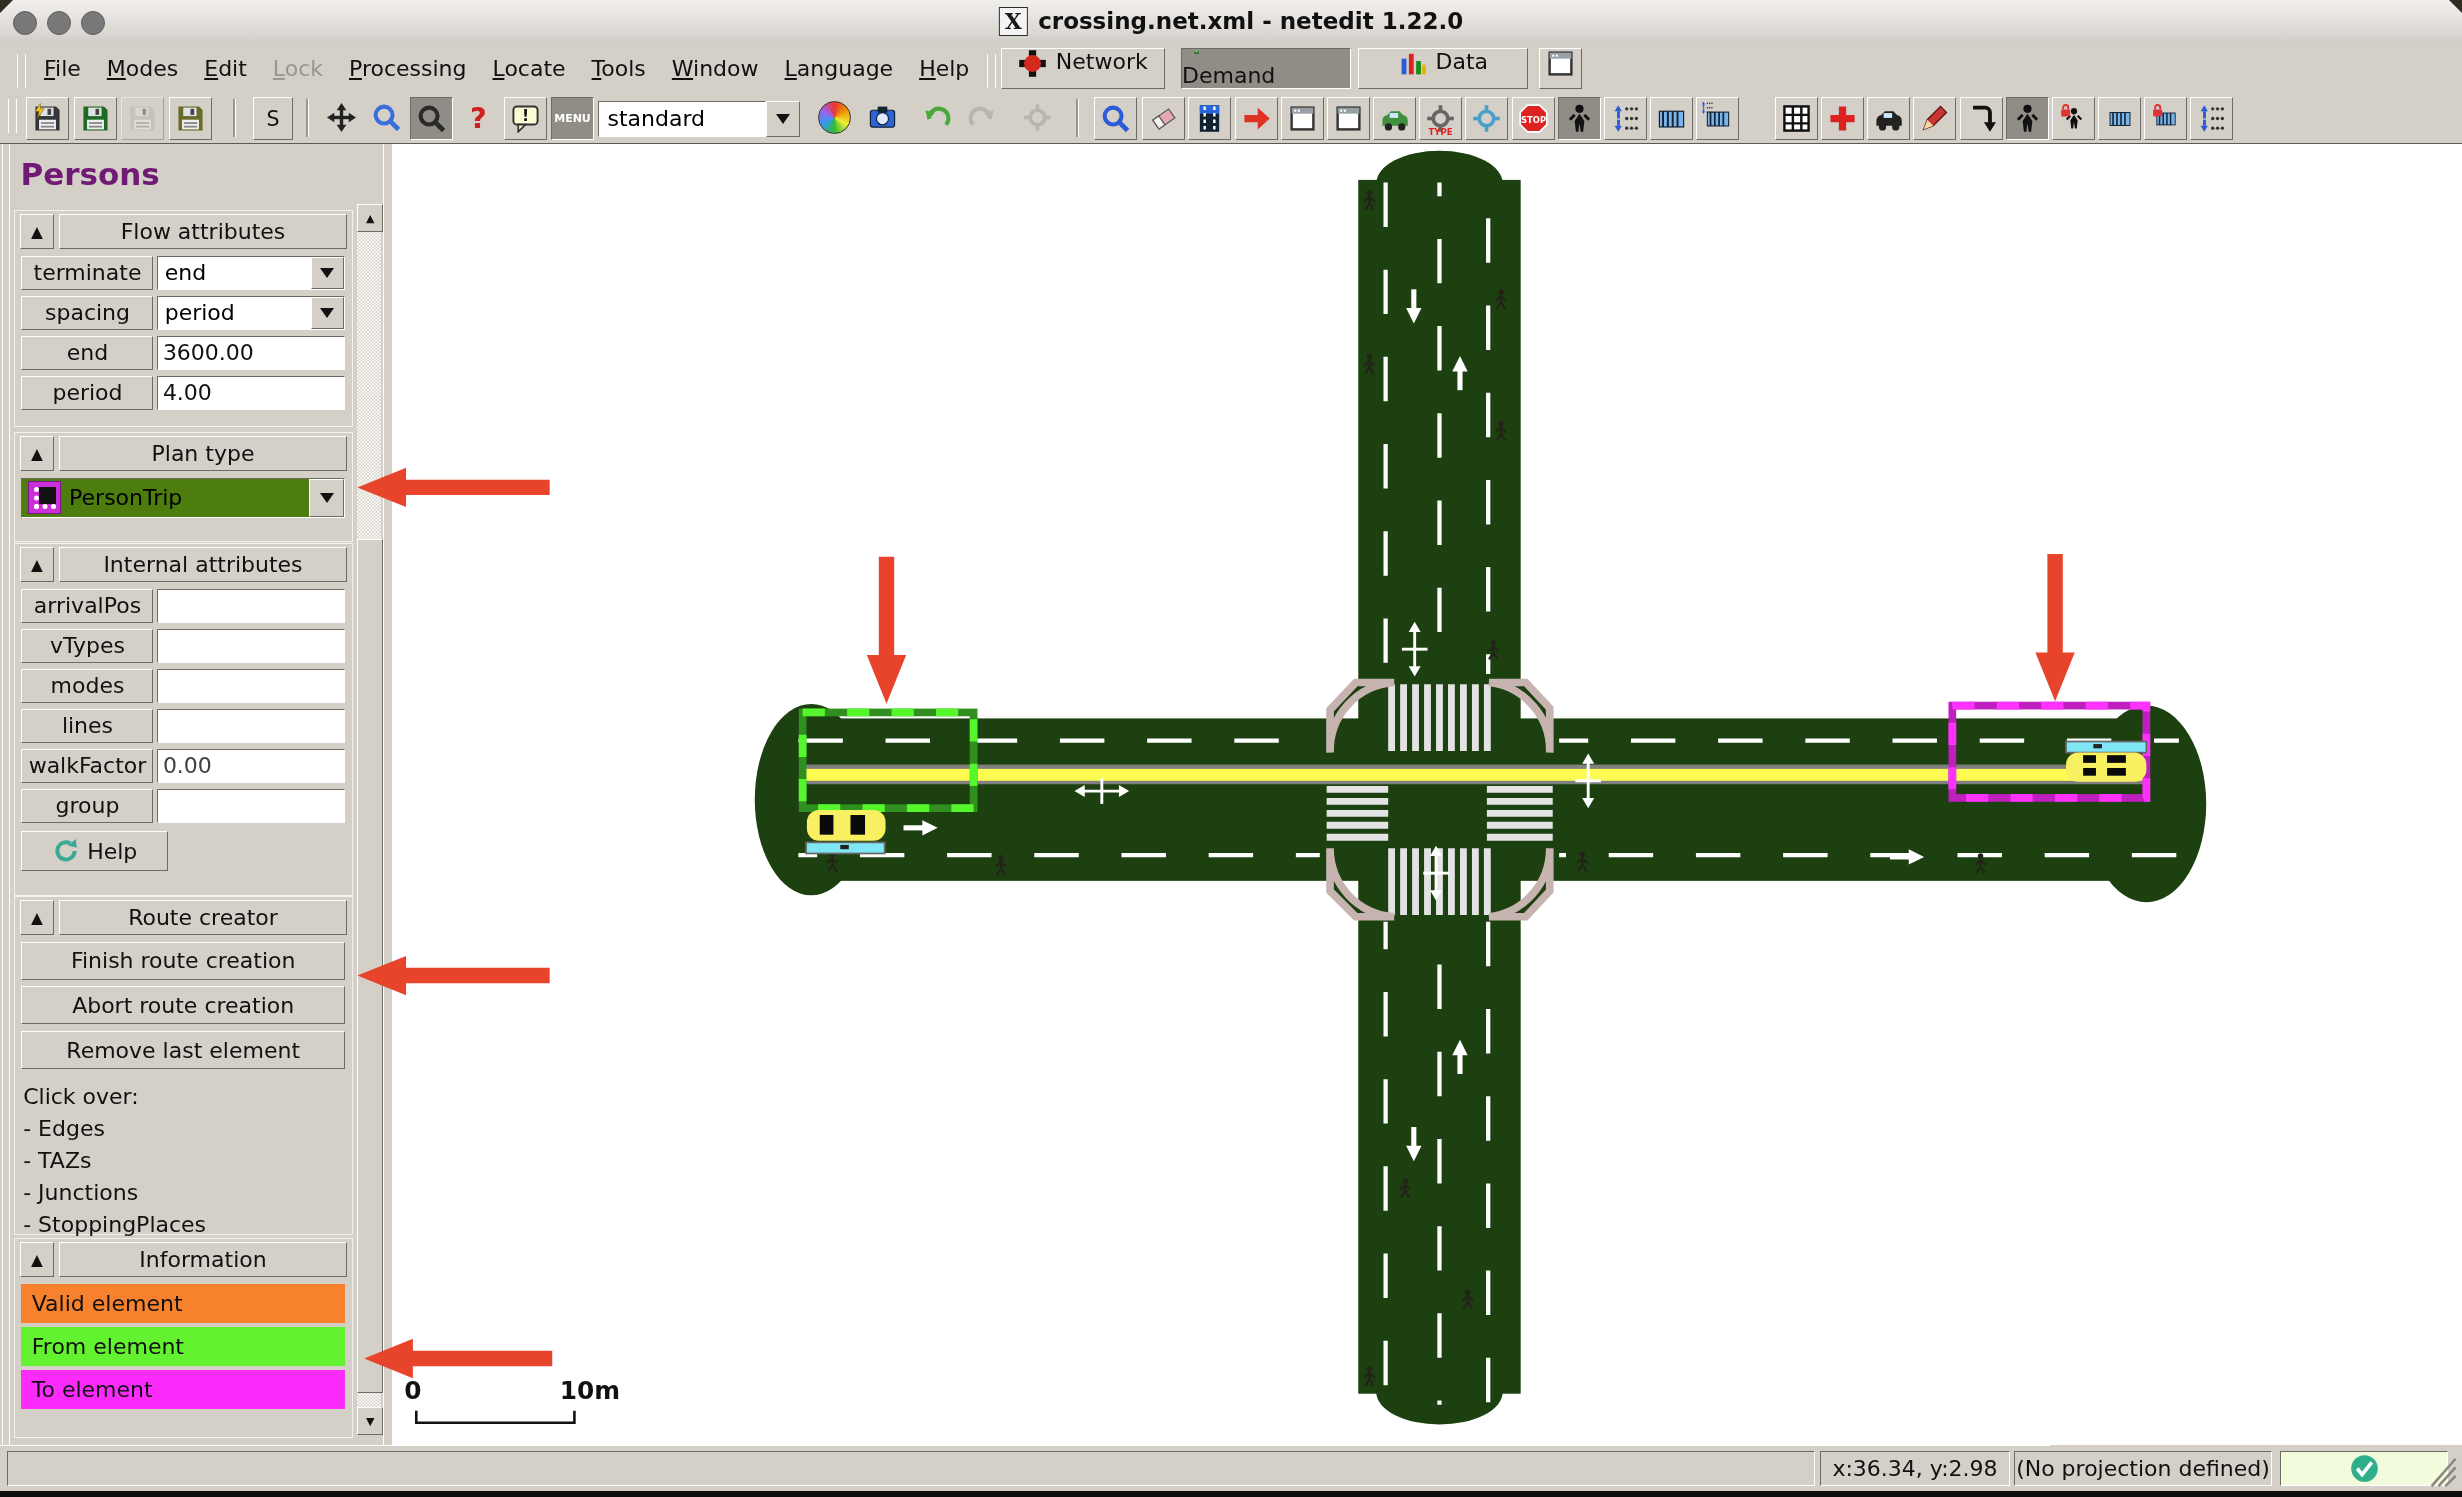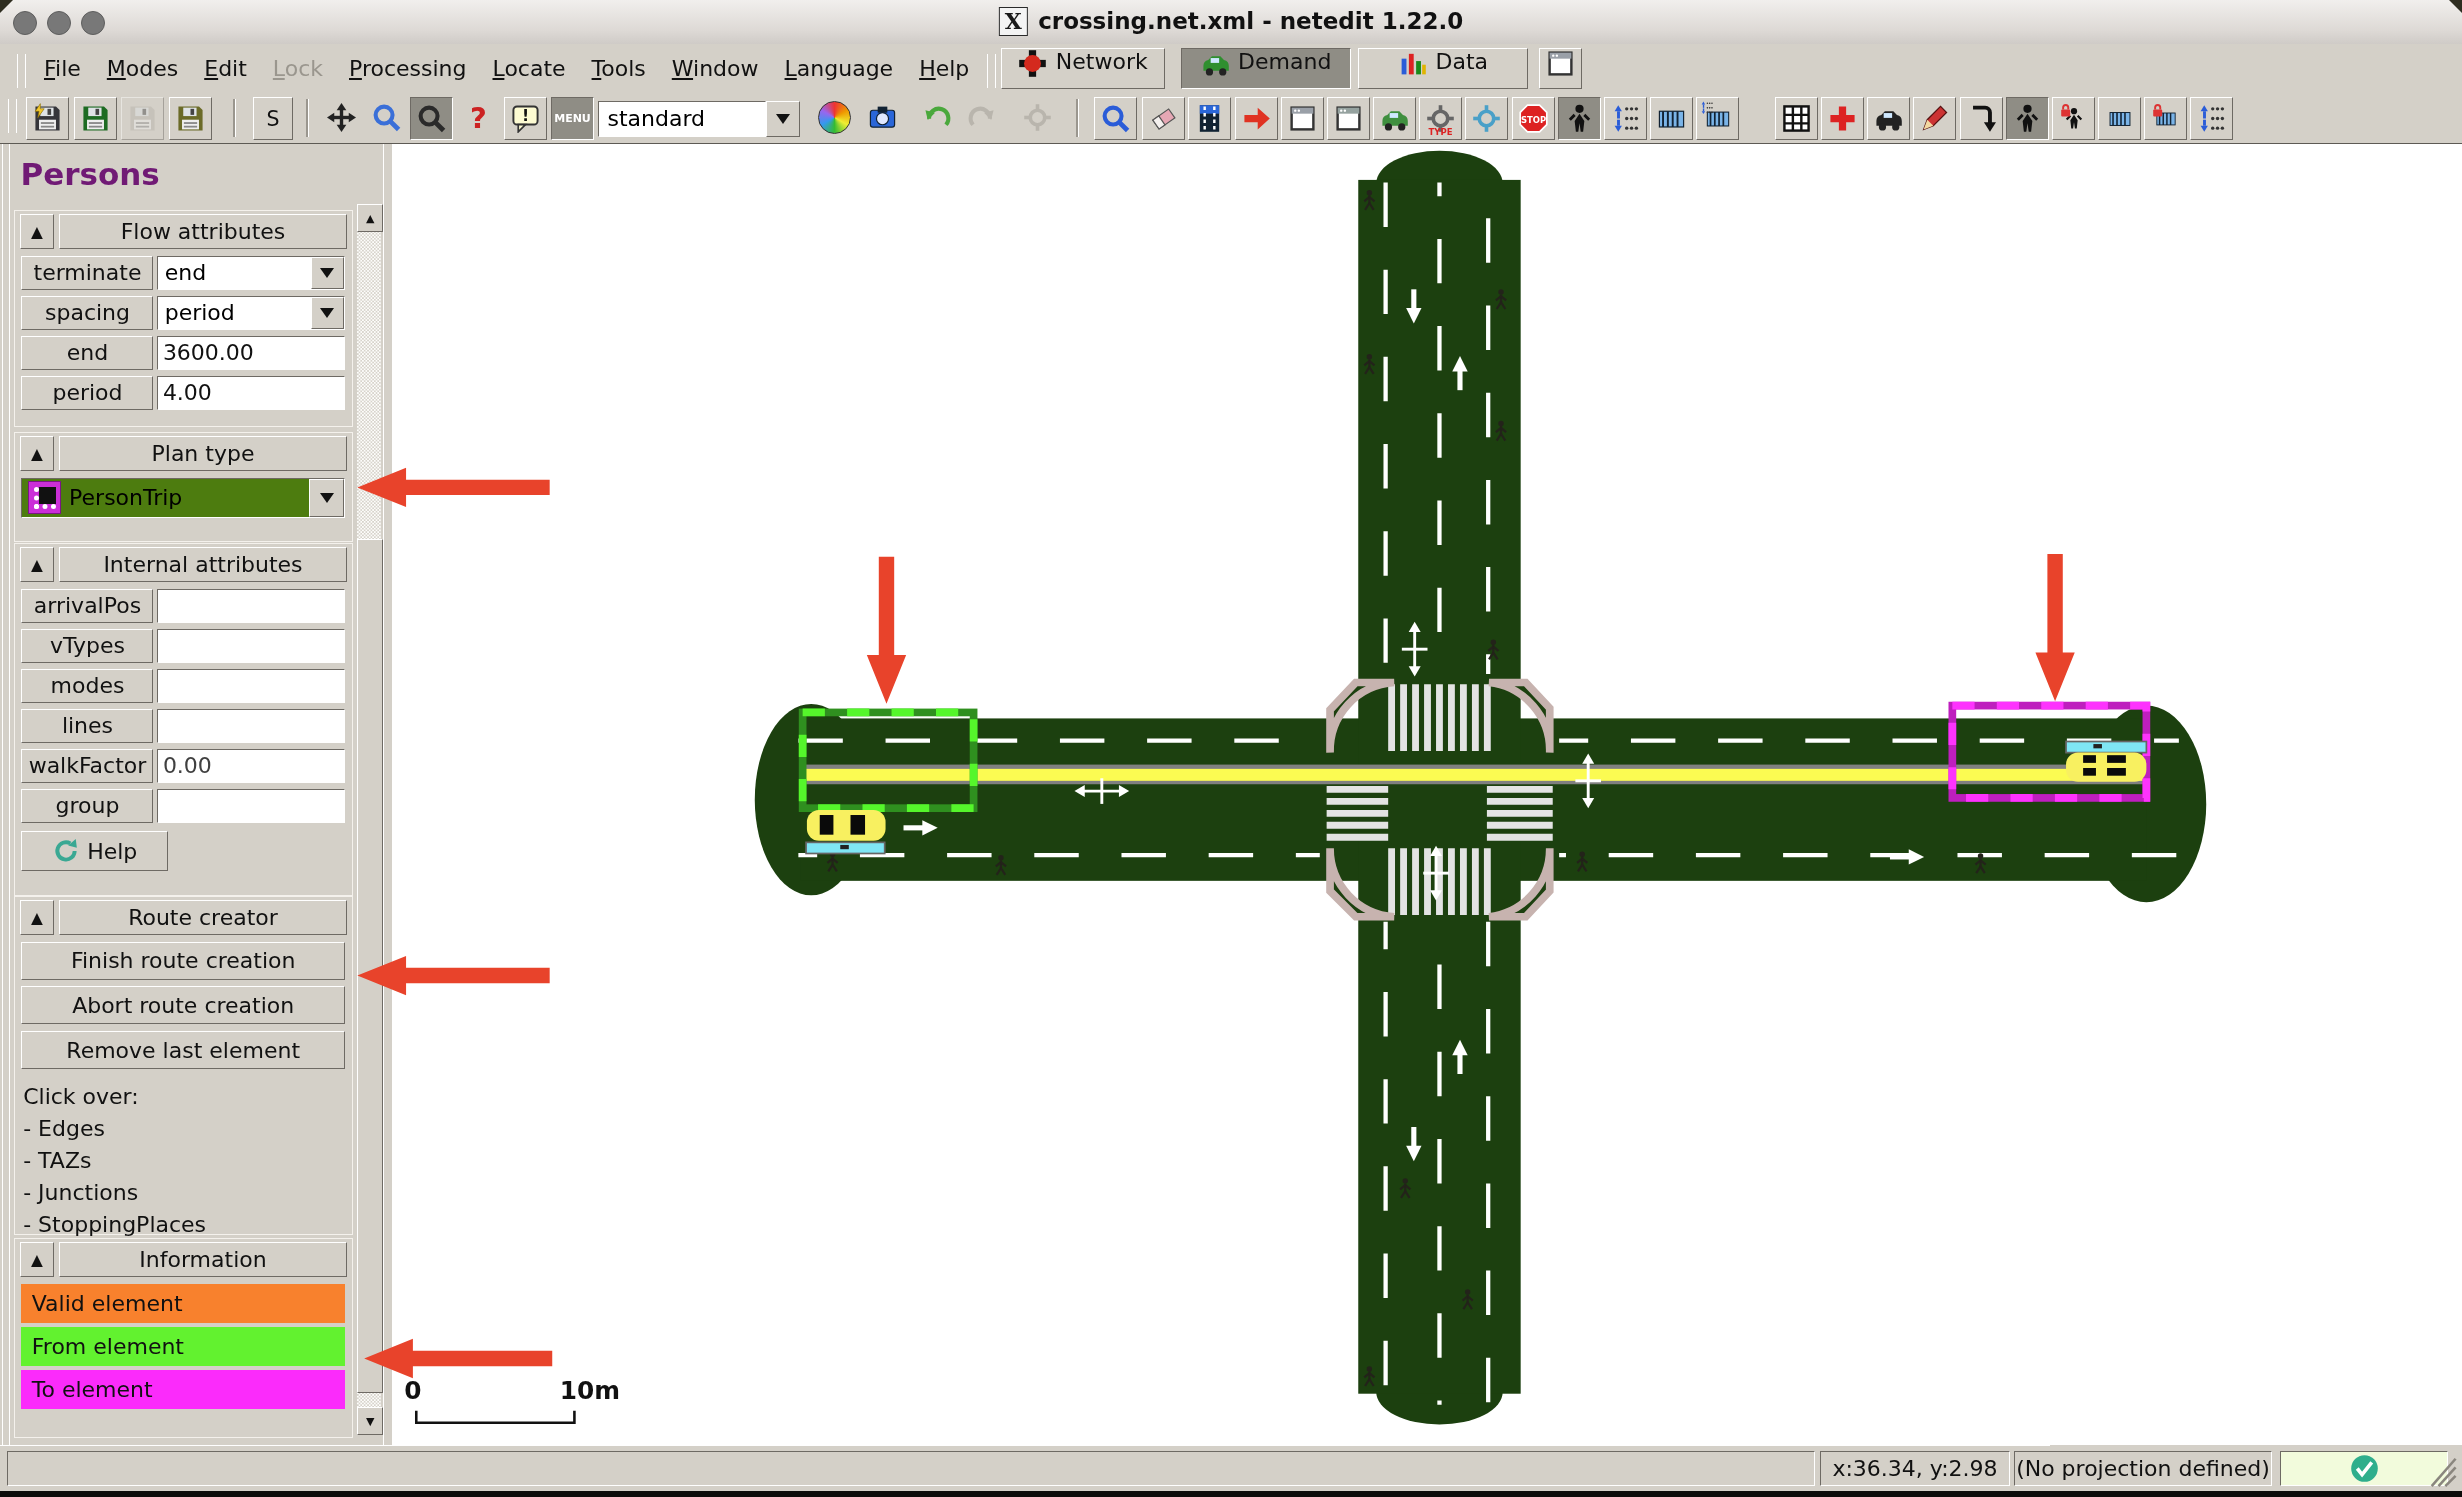--- a/index.html
+++ b/index.html
@@ -5,21 +5,21 @@
   html,body{margin:0;padding:0;}
   body{width:2462px;height:1498px;position:relative;overflow:hidden;
        font-family:"DejaVu Sans","Liberation Sans",sans-serif;background:#D4D0C8;
        -webkit-font-smoothing:antialiased;}
   
   .raised{background:#D4D0C8;border-top:1.7px solid #FFFFFF;border-left:1.7px solid #FFFFFF;
           border-right:1.7px solid #6e6a64;border-bottom:1.7px solid #6e6a64;}
   .sunken{background:#FFFFFF;border-top:1.7px solid #6e6a64;border-left:1.7px solid #6e6a64;
           border-right:1.7px solid #FFFFFF;border-bottom:1.7px solid #FFFFFF;}
   .pressed{background:#8f8d85 !important;border-top:1.7px solid #6e6a64 !important;border-left:1.7px solid #6e6a64 !important;
-           border-right:1.7px solid #FFFFFF !important;border-bottom:1.7px solid #FFFFFF !important;}
+           border-right:1.7px solid #FFFFFF !important;border-bottom:1.7px solid #FFFFFF !important;flex-direction:column;}
   .dis{opacity:.45;}
   
   #titlebar{position:absolute;left:0;top:0;width:2462px;height:44px;
             background:linear-gradient(#F1EFED,#DDD9D5 70%,#CFCBC7);border-bottom:0.9px solid #97938d;}
   .circle{position:absolute;top:11px;width:22px;height:22px;border-radius:50%;
           background:#787878;border:0.9px solid #5e5e5e;}
   #title-wrap{position:absolute;top:6.8px;left:50%;transform:translateX(-50%);
               display:flex;align-items:center;gap:10.3px;}
   #x-icon{width:27px;height:27px;border:1.7px solid #2a2a2a;background:#f4f4f4;color:#1a1a1a;
           font-family:"DejaVu Serif","Liberation Serif",serif;font-size:22px;font-weight:bold;

